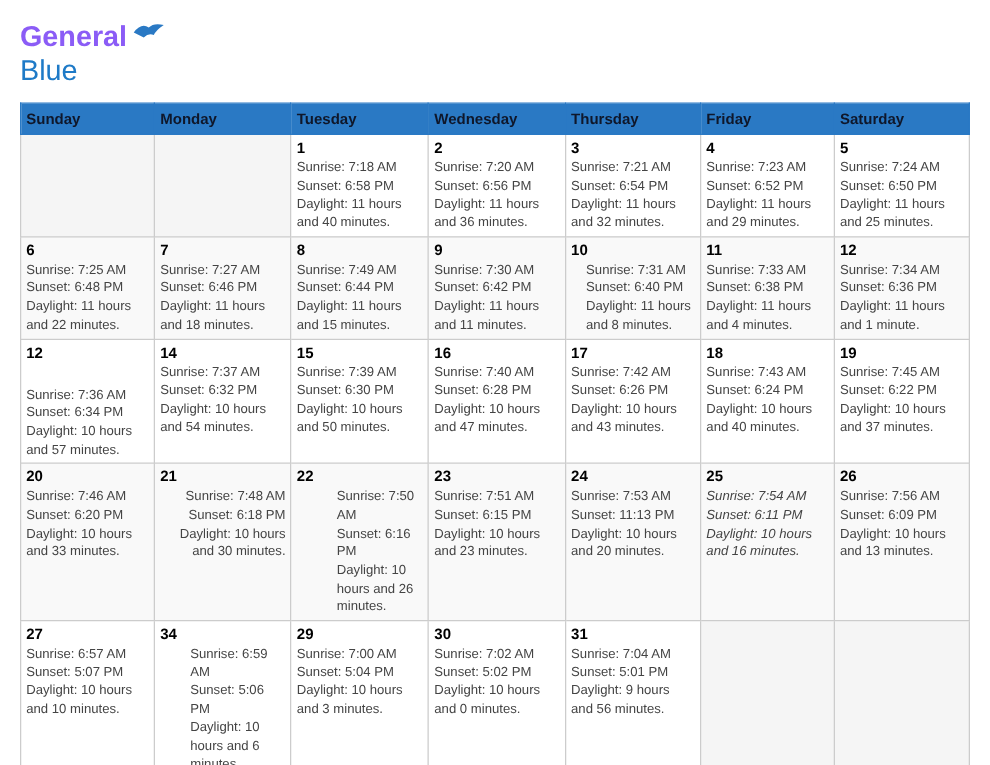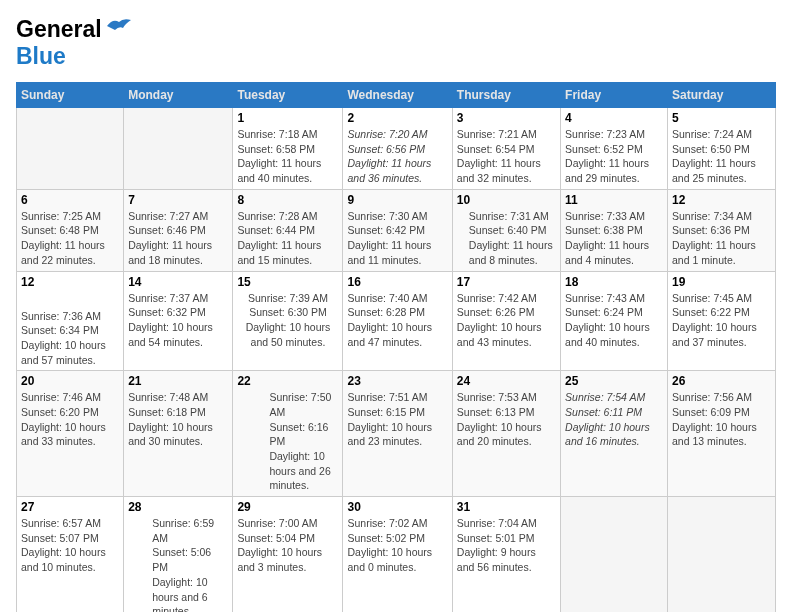--- a/index.html
+++ b/index.html
@@ -33,21 +33,21 @@
       font-size: 16px;
       color: #555;
     }
     table {
       width: 100%;
       border-collapse: collapse;
       font-size: 11px;
     }
     thead tr th {
       background: #2a79c4;
-      color: #e5e5e5;
+      color: #0f172a;
       padding: 5px 4px;
       text-align: left;
       font-size: 12px;
       font-weight: bold;
       border: 1px solid #2a79c4;
     }
     tbody tr td {
       border: 1px solid #ccc;
       vertical-align: top;
       padding: 3px 4px;
@@ -71,22 +71,22 @@
     }
     .day-info {
       color: #444;
       font-size: 10.5px;
       line-height: 1.4;
     }
     .logo-wrapper {
       display: flex;
       align-items: center;
     }
-    .logo-gen { color: #000000; font-size: 23px; font-weight: bold; }
-    .logo-blue-text { color: #1e7ac7; font-size: 23px; font-weight: bold; }
+    .logo-gen { color: #8b5cf6; font-size: 23px; font-weight: bold; }
+    .logo-blue-text { color: #1e7ac7; font-size: 23px; font-weight: normal; }
     .bird-svg { margin-left: 3px; margin-top: -8px; }
   </style>
 </head>
 <body>
 
 <div class="header">
   <div class="logo">
     <div class="logo-wrapper">
       <span class="logo-gen">General</span>
       <svg class="bird-svg" width="28" height="20" viewBox="0 0 28 20">
@@ -118,21 +118,21 @@
         <td class="empty"></td>
         <td class="empty"></td>
         <td>
           <span class="day-num">1</span>
           <div class="day-info" style="white-space: pre-line;">Sunrise: 7:18 AM
 Sunset: 6:58 PM
 Daylight: 11 hours and 40 minutes.</div>
         </td>
         <td>
           <span class="day-num">2</span>
-          <div class="day-info" style="white-space: pre-line; font-style: italic;">Sunrise: 7:20 AM
+          <div class="day-info" style="white-space: pre-line;">Sunrise: 7:20 AM
 Sunset: 6:56 PM
 Daylight: 11 hours and 36 minutes.</div>
         </td>
         <td>
           <span class="day-num">3</span>
           <div class="day-info" style="white-space: pre-line;">Sunrise: 7:21 AM
 Sunset: 6:54 PM
 Daylight: 11 hours and 32 minutes.</div>
         </td>
         <td>
@@ -156,21 +156,21 @@
 Daylight: 11 hours and 22 minutes.</div>
         </td>
         <td>
           <span class="day-num">7</span>
           <div class="day-info" style="white-space: pre-line;">Sunrise: 7:27 AM
 Sunset: 6:46 PM
 Daylight: 11 hours and 18 minutes.</div>
         </td>
         <td>
           <span class="day-num">8</span>
-          <div class="day-info" style="white-space: pre-line;">Sunrise: 7:28 AM
+          <div class="day-info" style="white-space: pre-line;">Sunrise: 7:49 AM
 Sunset: 6:44 PM
 Daylight: 11 hours and 15 minutes.</div>
         </td>
         <td>
           <span class="day-num">9</span>
           <div class="day-info" style="white-space: pre-line;">Sunrise: 7:30 AM
 Sunset: 6:42 PM
 Daylight: 11 hours and 11 minutes.</div>
         </td>
         <td>
@@ -200,21 +200,21 @@
 Daylight: 10 hours and 57 minutes.</div>
         </td>
         <td>
           <span class="day-num">14</span>
           <div class="day-info" style="white-space: pre-line;">Sunrise: 7:37 AM
 Sunset: 6:32 PM
 Daylight: 10 hours and 54 minutes.</div>
         </td>
         <td>
           <span class="day-num">15</span>
-          <div class="day-info" style="white-space: pre-line; text-align: center;">Sunrise: 7:39 AM
+          <div class="day-info" style="white-space: pre-line;">Sunrise: 7:39 AM
 Sunset: 6:30 PM
 Daylight: 10 hours and 50 minutes.</div>
         </td>
         <td>
           <span class="day-num">16</span>
           <div class="day-info" style="white-space: pre-line;">Sunrise: 7:40 AM
 Sunset: 6:28 PM
 Daylight: 10 hours and 47 minutes.</div>
         </td>
         <td>
@@ -238,40 +238,40 @@
       </tr>
       <tr>
         <td>
           <span class="day-num">20</span>
           <div class="day-info" style="white-space: pre-line;">Sunrise: 7:46 AM
 Sunset: 6:20 PM
 Daylight: 10 hours and 33 minutes.</div>
         </td>
         <td>
           <span class="day-num">21</span>
-          <div class="day-info" style="white-space: pre-line;">Sunrise: 7:48 AM
+          <div class="day-info" style="white-space: pre-line; text-align: right;">Sunrise: 7:48 AM
 Sunset: 6:18 PM
 Daylight: 10 hours and 30 minutes.</div>
         </td>
         <td>
           <span class="day-num">22</span>
           <div class="day-info" style="white-space: pre-line; margin-left: 32px;">Sunrise: 7:50 AM
 Sunset: 6:16 PM
 Daylight: 10 hours and 26 minutes.</div>
         </td>
         <td>
           <span class="day-num">23</span>
           <div class="day-info" style="white-space: pre-line;">Sunrise: 7:51 AM
 Sunset: 6:15 PM
 Daylight: 10 hours and 23 minutes.</div>
         </td>
         <td>
           <span class="day-num">24</span>
           <div class="day-info" style="white-space: pre-line;">Sunrise: 7:53 AM
-Sunset: 6:13 PM
+Sunset: 11:13 PM
 Daylight: 10 hours and 20 minutes.</div>
         </td>
         <td>
           <span class="day-num">25</span>
           <div class="day-info" style="white-space: pre-line; font-style: italic;">Sunrise: 7:54 AM
 Sunset: 6:11 PM
 Daylight: 10 hours and 16 minutes.</div>
         </td>
         <td>
           <span class="day-num">26</span>
@@ -281,21 +281,21 @@
         </td>
       </tr>
       <tr>
         <td>
           <span class="day-num">27</span>
           <div class="day-info" style="white-space: pre-line;">Sunrise: 6:57 AM
 Sunset: 5:07 PM
 Daylight: 10 hours and 10 minutes.</div>
         </td>
         <td>
-          <span class="day-num">28</span>
+          <span class="day-num">34</span>
           <div class="day-info" style="white-space: pre-line; margin-left: 24px;">Sunrise: 6:59 AM
 Sunset: 5:06 PM
 Daylight: 10 hours and 6 minutes.</div>
         </td>
         <td>
           <span class="day-num">29</span>
           <div class="day-info" style="white-space: pre-line;">Sunrise: 7:00 AM
 Sunset: 5:04 PM
 Daylight: 10 hours and 3 minutes.</div>
         </td>

